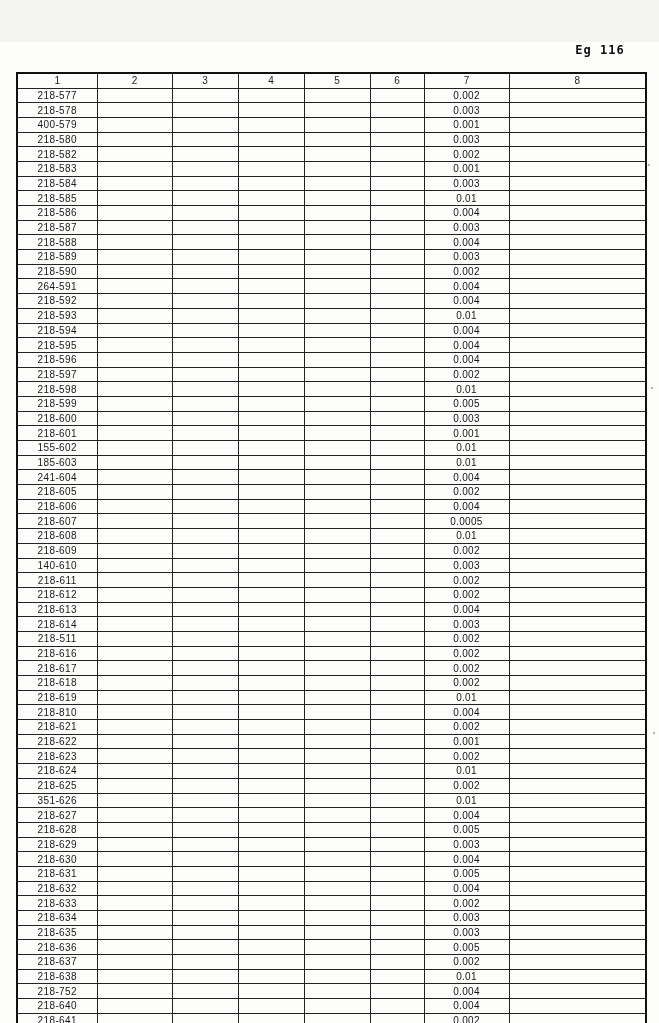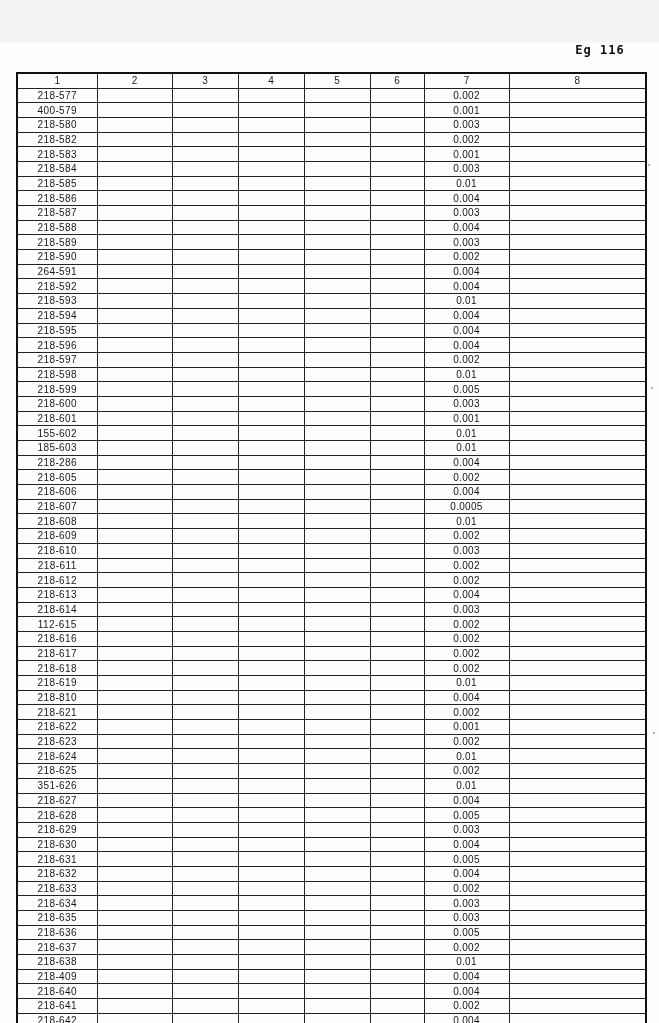--- a/index.html
+++ b/index.html
@@ -107,20 +107,30 @@
           <td class="row-id">218-577</td>
           <td></td>
           <td></td>
           <td></td>
           <td></td>
           <td></td>
           <td class="row-val">0.002</td>
           <td></td>
         </tr>
         <tr>
+          <td class="row-id">218-578</td>
+          <td></td>
+          <td></td>
+          <td></td>
+          <td></td>
+          <td></td>
+          <td class="row-val">0.003</td>
+          <td></td>
+        </tr>
+        <tr>
           <td class="row-id">400-579</td>
           <td></td>
           <td></td>
           <td></td>
           <td></td>
           <td></td>
           <td class="row-val">0.001</td>
           <td></td>
         </tr>
         <tr>
@@ -347,21 +357,21 @@
           <td class="row-id">185-603</td>
           <td></td>
           <td></td>
           <td></td>
           <td></td>
           <td></td>
           <td class="row-val">0.01</td>
           <td></td>
         </tr>
         <tr>
-          <td class="row-id">218-286</td>
+          <td class="row-id">241-604</td>
           <td></td>
           <td></td>
           <td></td>
           <td></td>
           <td></td>
           <td class="row-val">0.004</td>
           <td></td>
         </tr>
         <tr>
           <td class="row-id">218-605</td>
@@ -407,21 +417,21 @@
           <td class="row-id">218-609</td>
           <td></td>
           <td></td>
           <td></td>
           <td></td>
           <td></td>
           <td class="row-val">0.002</td>
           <td></td>
         </tr>
         <tr>
-          <td class="row-id">218-610</td>
+          <td class="row-id">140-610</td>
           <td></td>
           <td></td>
           <td></td>
           <td></td>
           <td></td>
           <td class="row-val">0.003</td>
           <td></td>
         </tr>
         <tr>
           <td class="row-id">218-611</td>
@@ -457,21 +467,21 @@
           <td class="row-id">218-614</td>
           <td></td>
           <td></td>
           <td></td>
           <td></td>
           <td></td>
           <td class="row-val">0.003</td>
           <td></td>
         </tr>
         <tr>
-          <td class="row-id">112-615</td>
+          <td class="row-id">218-511</td>
           <td></td>
           <td></td>
           <td></td>
           <td></td>
           <td></td>
           <td class="row-val">0.002</td>
           <td></td>
         </tr>
         <tr>
           <td class="row-id">218-616</td>
@@ -697,21 +707,21 @@
           <td class="row-id">218-638</td>
           <td></td>
           <td></td>
           <td></td>
           <td></td>
           <td></td>
           <td class="row-val">0.01</td>
           <td></td>
         </tr>
         <tr>
-          <td class="row-id">218-409</td>
+          <td class="row-id">218-752</td>
           <td></td>
           <td></td>
           <td></td>
           <td></td>
           <td></td>
           <td class="row-val">0.004</td>
           <td></td>
         </tr>
         <tr>
           <td class="row-id">218-640</td>

